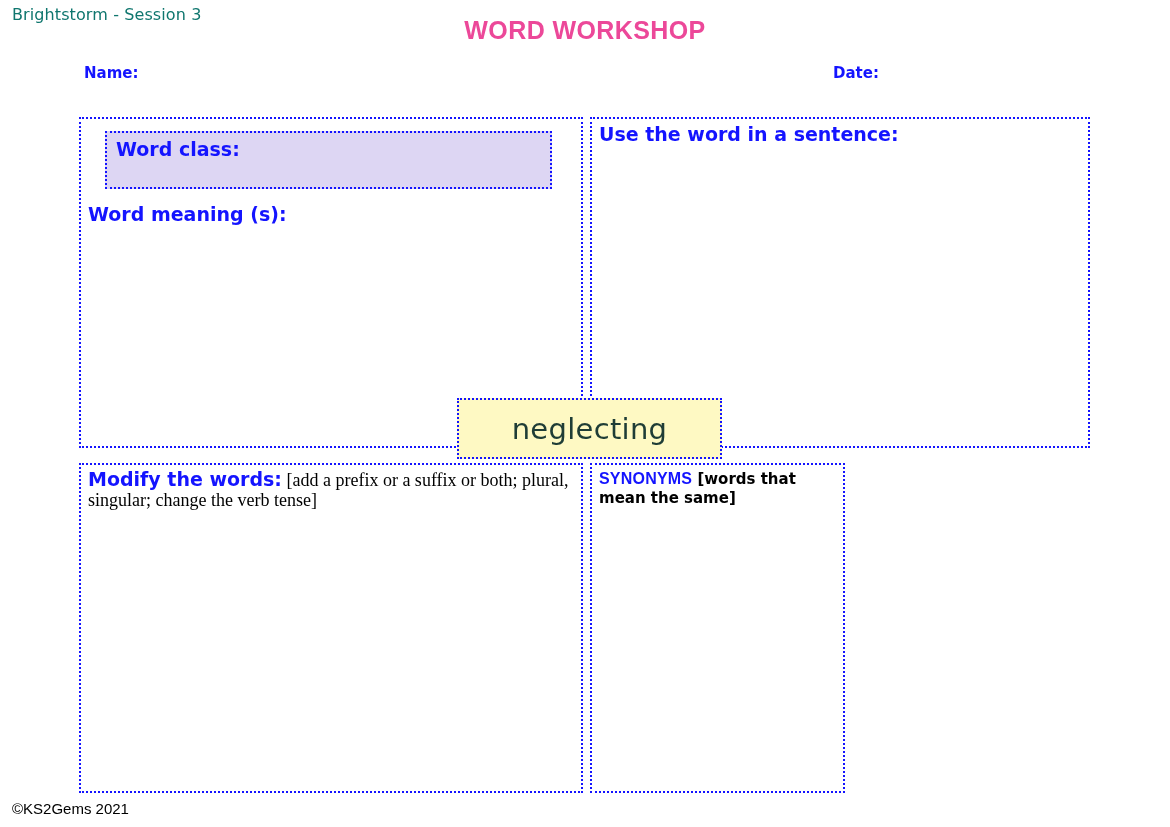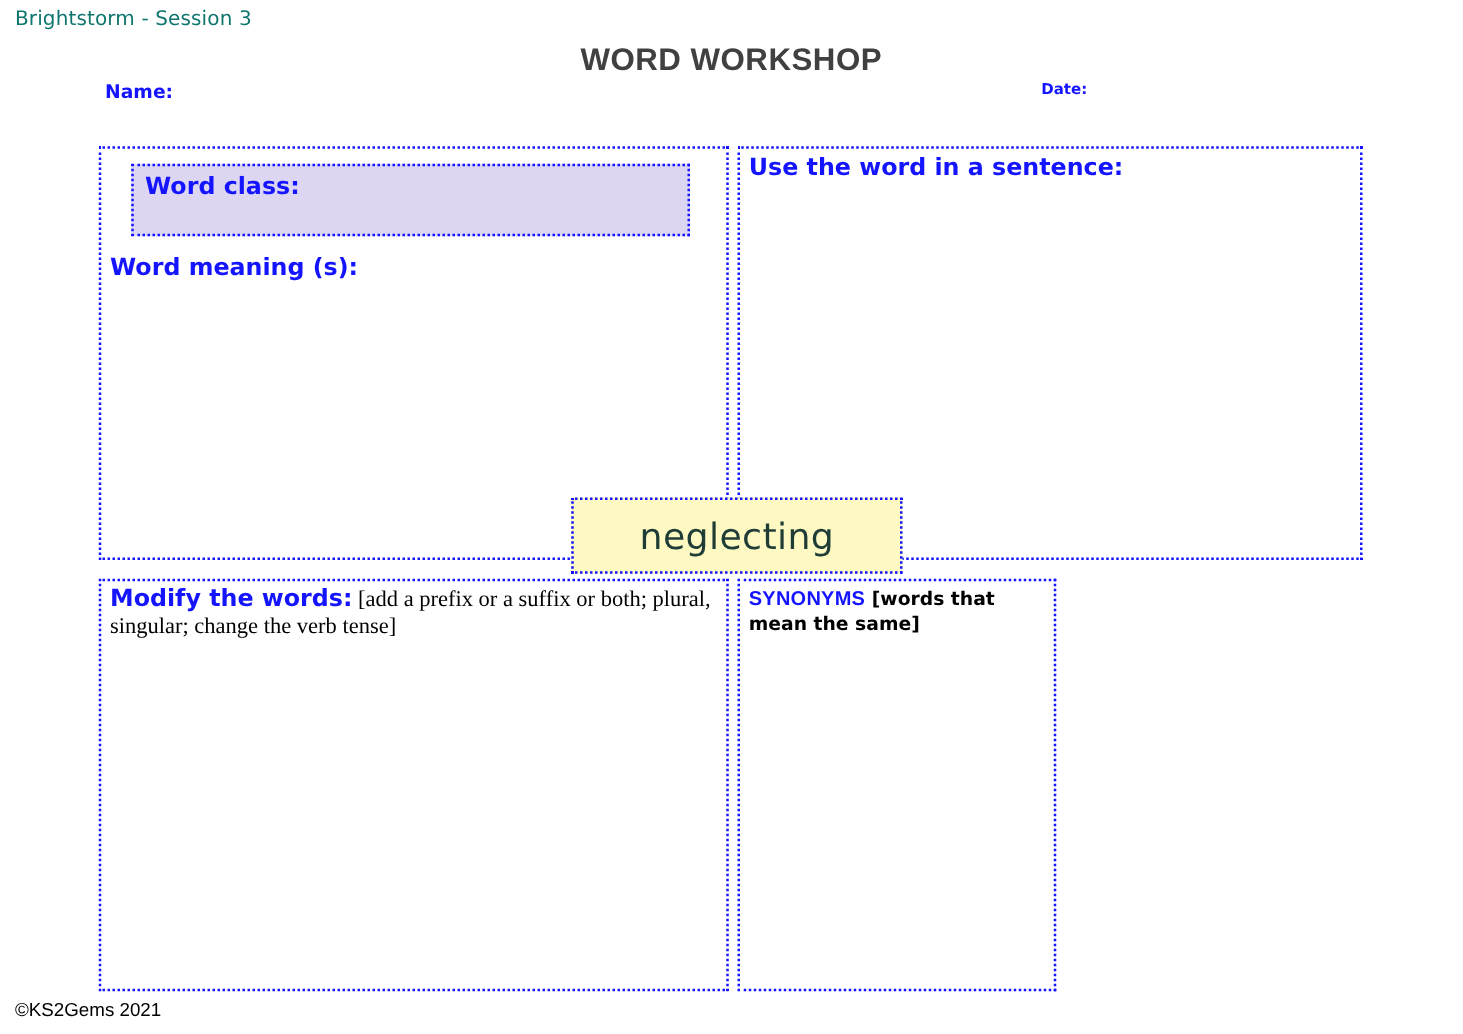--- a/index.html
+++ b/index.html
@@ -32,40 +32,39 @@
   }
   #worksheet-title {
     position: absolute;
     left: 0;
     right: 0;
     top: 16px;
     text-align: center;
     font-family: "Liberation Sans", sans-serif;
     font-weight: bold;
     font-size: 25px;
-    color: #404040;
+    color: #ec4899;
     letter-spacing: 0.4px;
-    margin-top: 18px;
   }
   #name-label {
     position: absolute;
     left: 84px;
     top: 64px;
     font-family: "DejaVu Sans", sans-serif;
     font-weight: bold;
     font-size: 15px;
     color: #1414ff;
   }
   #date-label {
     position: absolute;
     left: 833px;
     top: 64px;
     font-family: "DejaVu Sans", sans-serif;
     font-weight: bold;
-    font-size: 12px;
+    font-size: 15px;
     color: #1414ff;
   }
 
   
   .dotted-box {
     position: absolute;
     border: 2px dotted #1414ff;
     background: transparent;
     box-sizing: border-box;
   }

